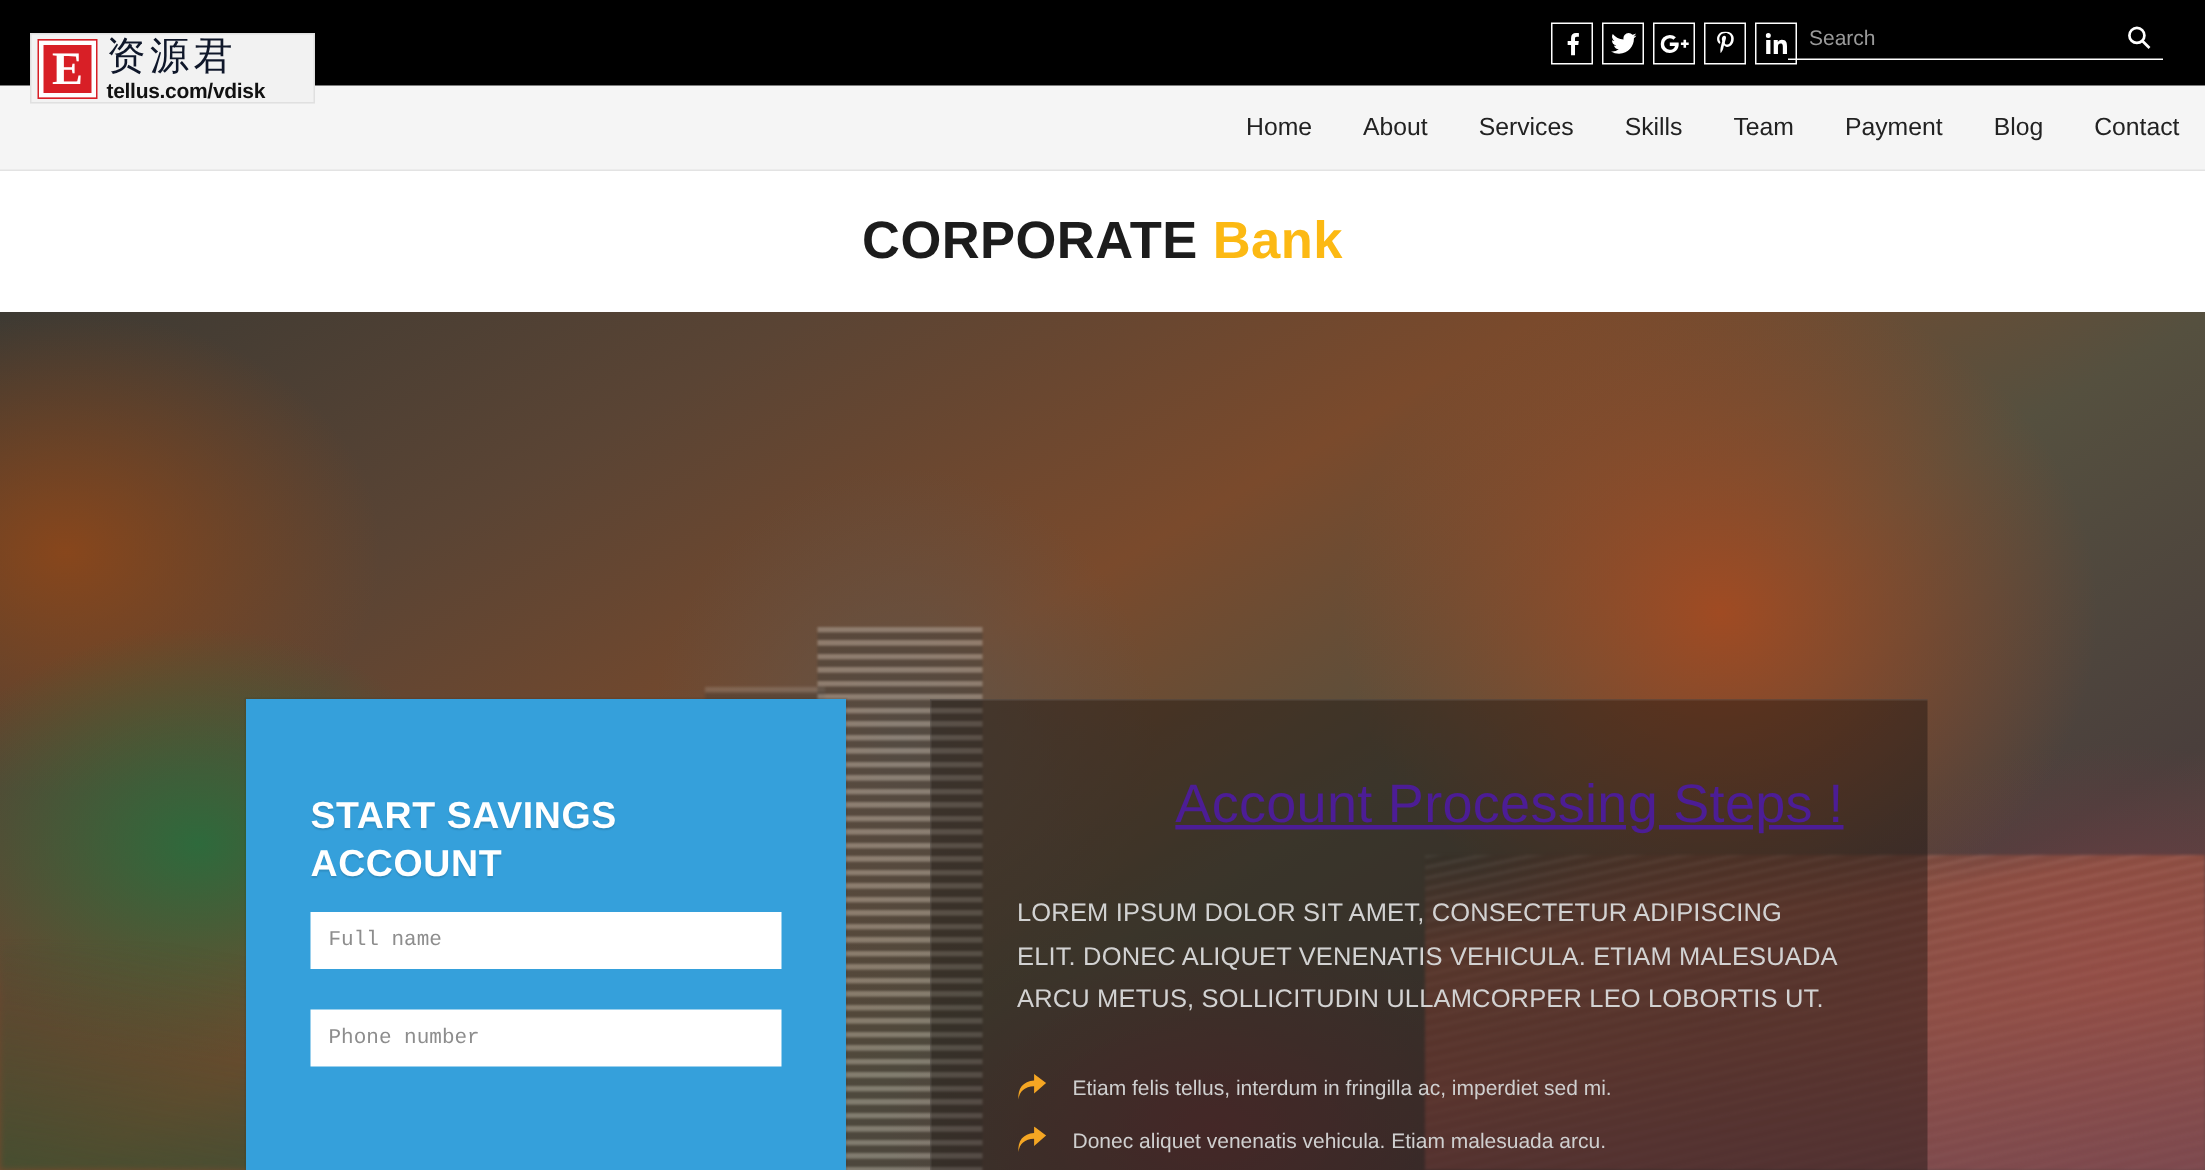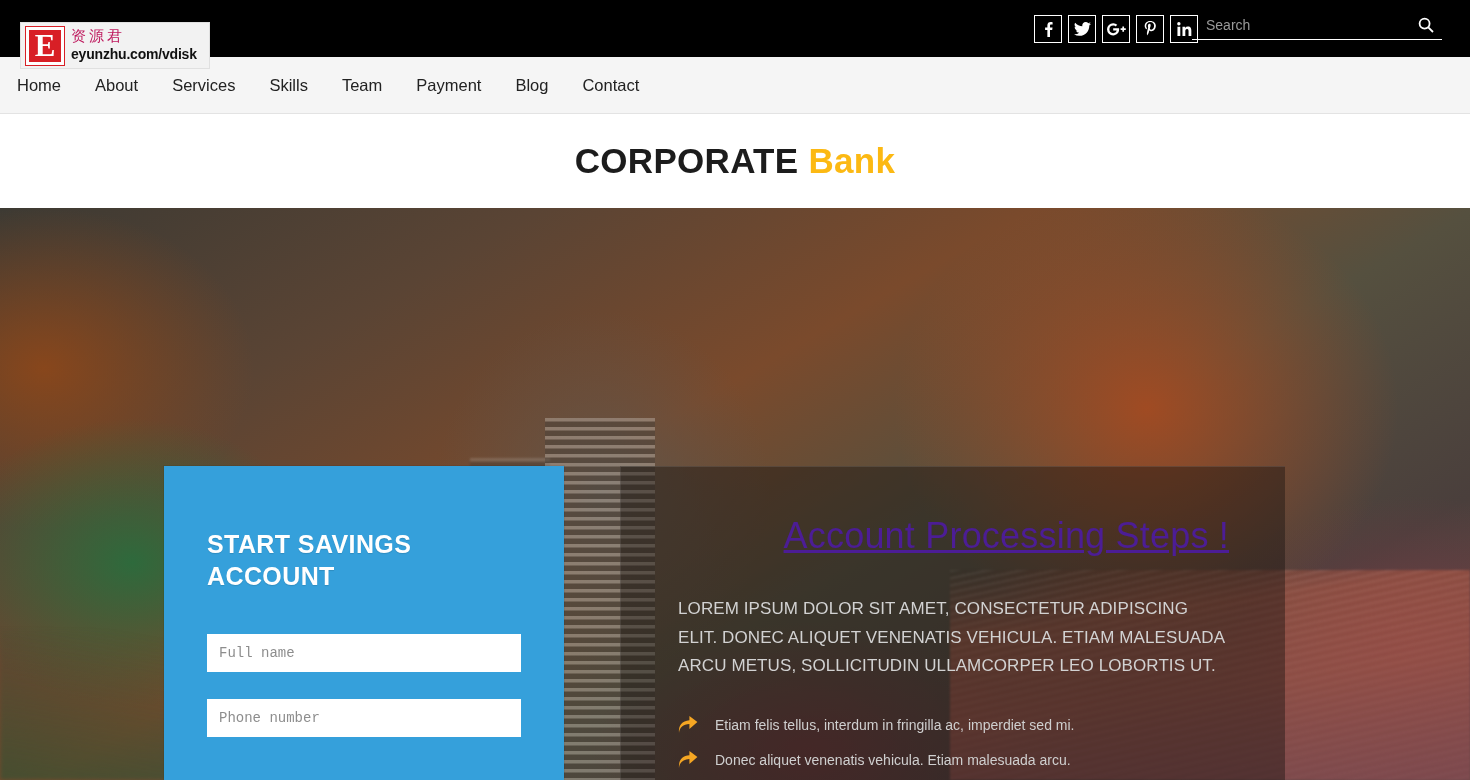--- a/index.html
+++ b/index.html
@@ -54,24 +54,24 @@
     flex: 0 0 auto;
   }
   .logo-txt {
     margin-left: 7px;
     display: flex;
     flex-direction: column;
     justify-content: center;
     line-height: 1;
   }
   .logo-cn {
-    font-size: 15px;
+    font-size: 26px;
     letter-spacing: 3px;
-    color: #be185d;
-    font-family: Liberation Mono, monospace;
+    color: #0f172a;
+    font-family: Liberation Serif, serif;
     font-weight: 500;
   }
   .logo-url {
     font-size: 14px;
     font-weight: bold;
     color: #111111;
     margin-top: 2px;
     letter-spacing: -0.2px;
   }
 
@@ -125,21 +125,21 @@
   }
 
   
   .navbar {
     width: 100%;
     height: 57px;
     background: #f5f5f5;
     border-bottom: 1px solid #e3e3e3;
     display: flex;
     align-items: center;
-    justify-content: flex-start;
+    justify-content: flex-end;
   }
   .navbar a {
     color: #222222;
     text-decoration: none;
     font-size: 16.5px;
     padding: 0 17px;
     line-height: 56px;
   }
 
   
@@ -242,21 +242,21 @@
     background: #35a0db;
     box-shadow: 0 0 0 1px rgba(0,0,0,0.06);
     padding: 62px 43px 0 43px;
   }
   .form-card h2 {
     color: #ffffff;
     font-size: 25px;
     font-weight: bold;
     letter-spacing: 0.4px;
     line-height: 32px;
-    margin-bottom: 42px;
+    margin-bottom: 16px;
     text-shadow: 0 1px 1px rgba(0,0,0,0.12);
   }
   .form-card input[type=text] {
     display: block;
     width: 314px;
     height: 38px;
     background: #ffffff;
     border: none;
     outline: none;
     margin-bottom: 27px;
@@ -320,21 +320,21 @@
 <body>
 
 <div class="page">
 
   <div class="topbar">
 
     <div class="logo-box">
       <div class="logo-mark">E</div>
       <div class="logo-txt">
         <div class="logo-cn">资源君</div>
-        <div class="logo-url">eyunzhu.com/vdisk</div>
+        <div class="logo-url">tellus.com/vdisk</div>
       </div>
     </div>
 
     <div class="social">
       <a href="#" aria-label="Facebook">
         <svg width="9" height="16" viewBox="0 0 9 16" fill="#fff">
             <path d="M6 16V9h2.2l.33-2.6H6V4.75c0-.75.2-1.26 1.28-1.26H8.6V1.16C8.37 1.13 7.57 1.06 6.64 1.06c-1.94 0-3.27 1.18-3.27 3.36V6.4H1.1V9h2.27v7H6z"></path>
           </svg>
       </a>
       <a href="#" aria-label="Twitter">

